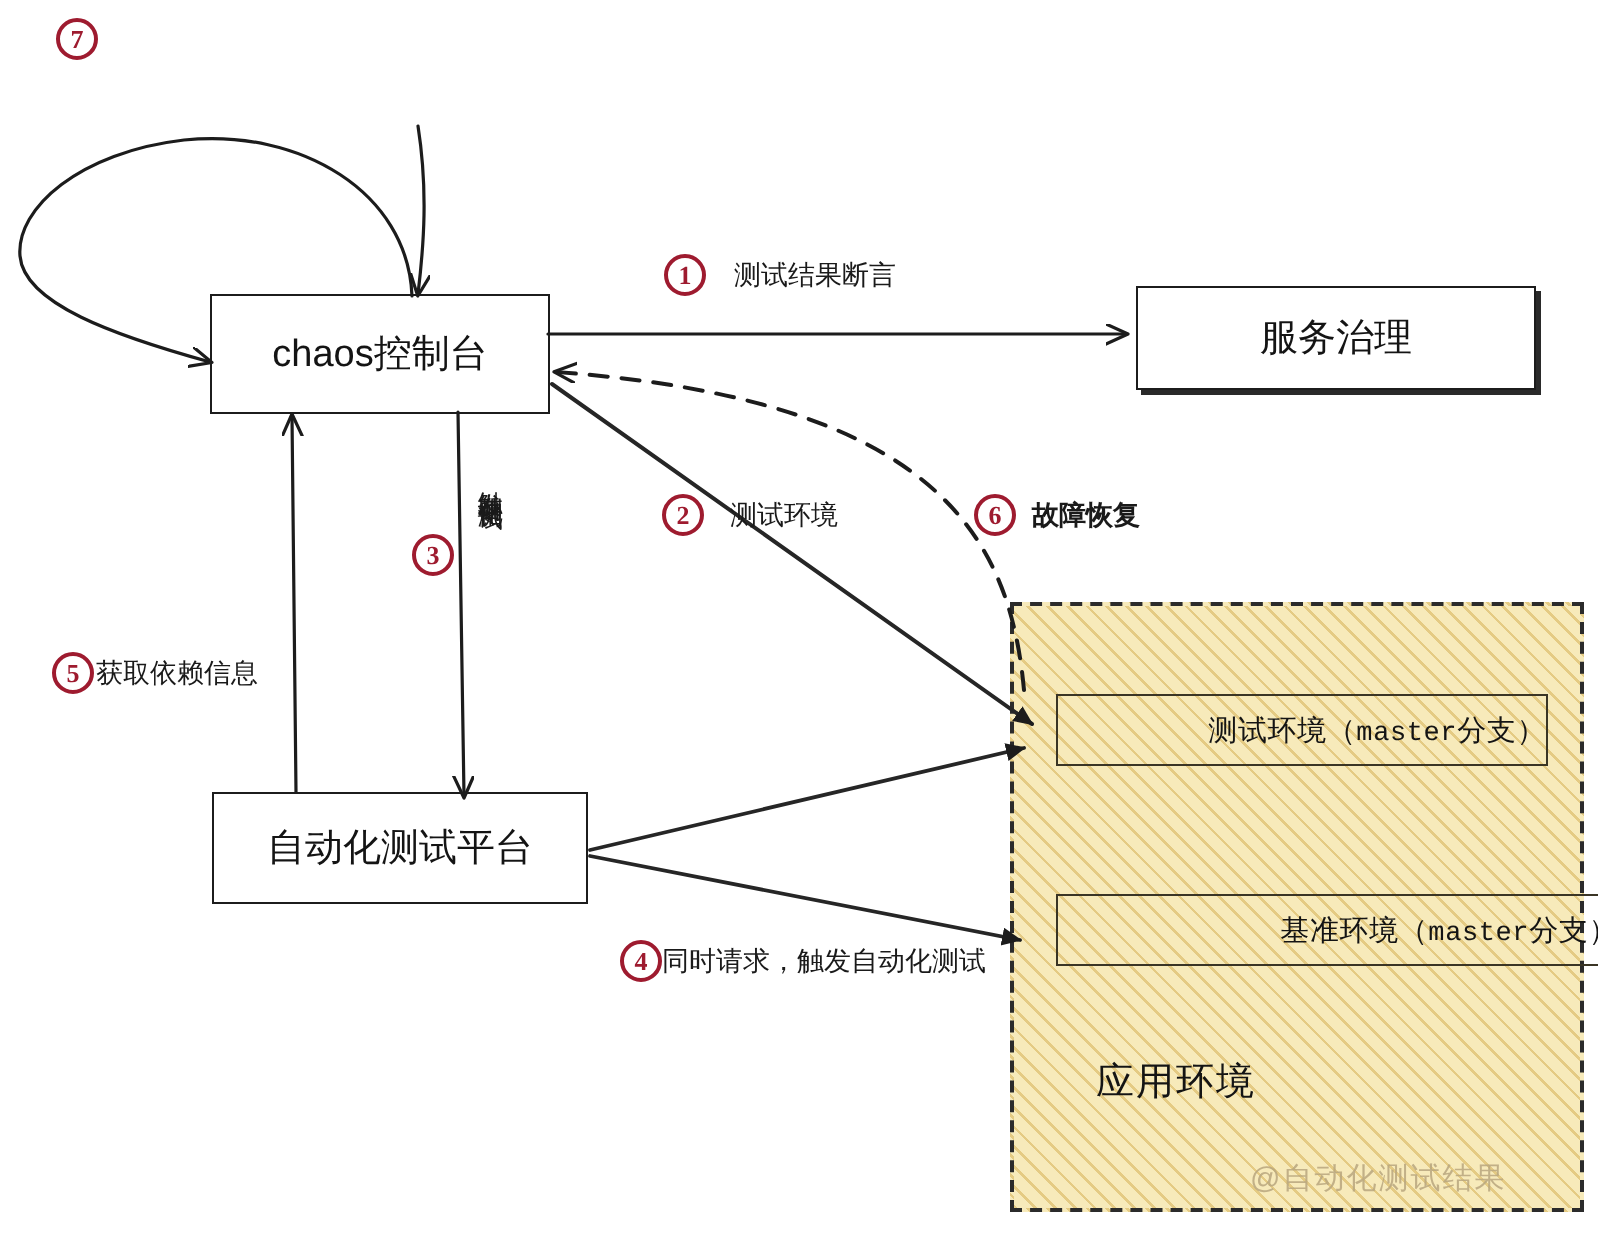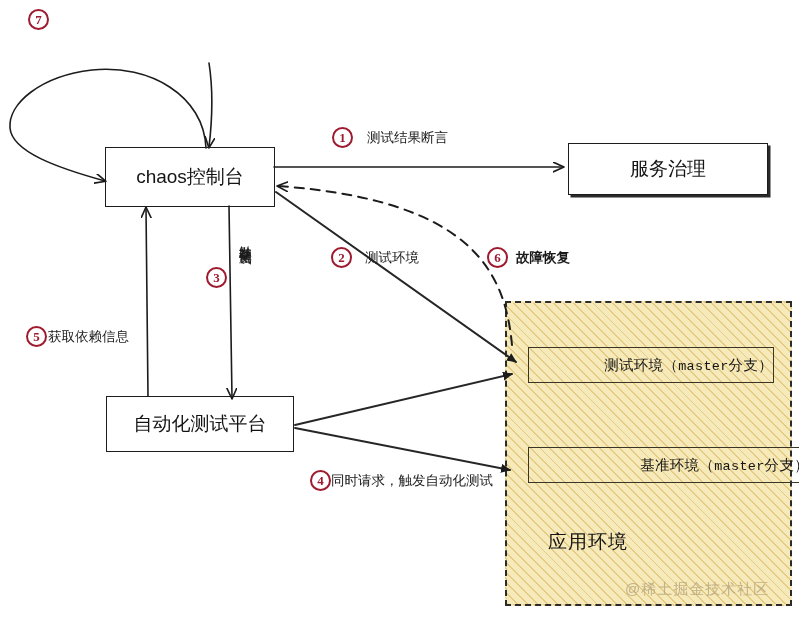--- a/index.html
+++ b/index.html
@@ -196,21 +196,21 @@
   <div class="env-box" style="left:528px; top:347px; width:246px; height:36px;">
     <span class="env-label env-inner-text"><span>测试环境（</span><span class="mono-in">master</span><span>分支）</span></span>
   </div>
 
   <div class="env-box" style="left:528px; top:447px; width:282px; height:36px;">
     <span class="env-label env-inner-text"><span>基准环境（</span><span class="mono-in">master</span><span>分支）</span></span>
   </div>
 
   <div class="txt app-env-label" style="left:533px; top:531px;margin-left:15px;">应用环境</div>
 
-  <div class="watermark" style="left:625px; top:580px;">@稀土掘金技术社区</div>
+  <div class="watermark" style="left:625px; top:580px;">@自动化测试结果</div>
 
   <div class="marker" style="left:332px; top:127px;">1</div>
   <div class="txt arrow-label" style="left:367px; top:130px;">测试结果断言</div>
 
   <div class="marker" style="left:331px; top:247px;">2</div>
   <div class="txt arrow-label" style="left:365px; top:250px;">测试环境</div>
 
   <div class="marker" style="left:487px; top:247px;">6</div>
   <div class="txt arrow-label" style="left:516px; top:250px;font-weight:bold;">故障恢复</div>
 

